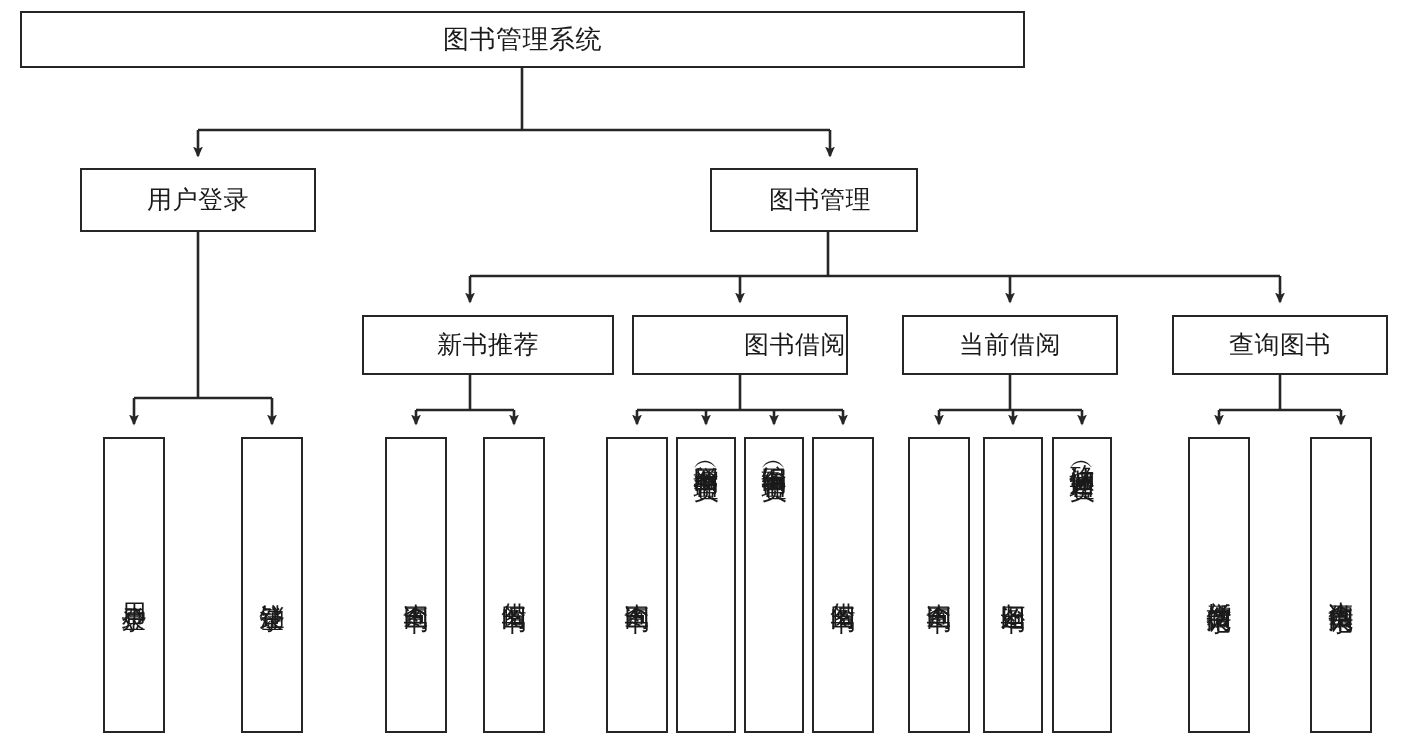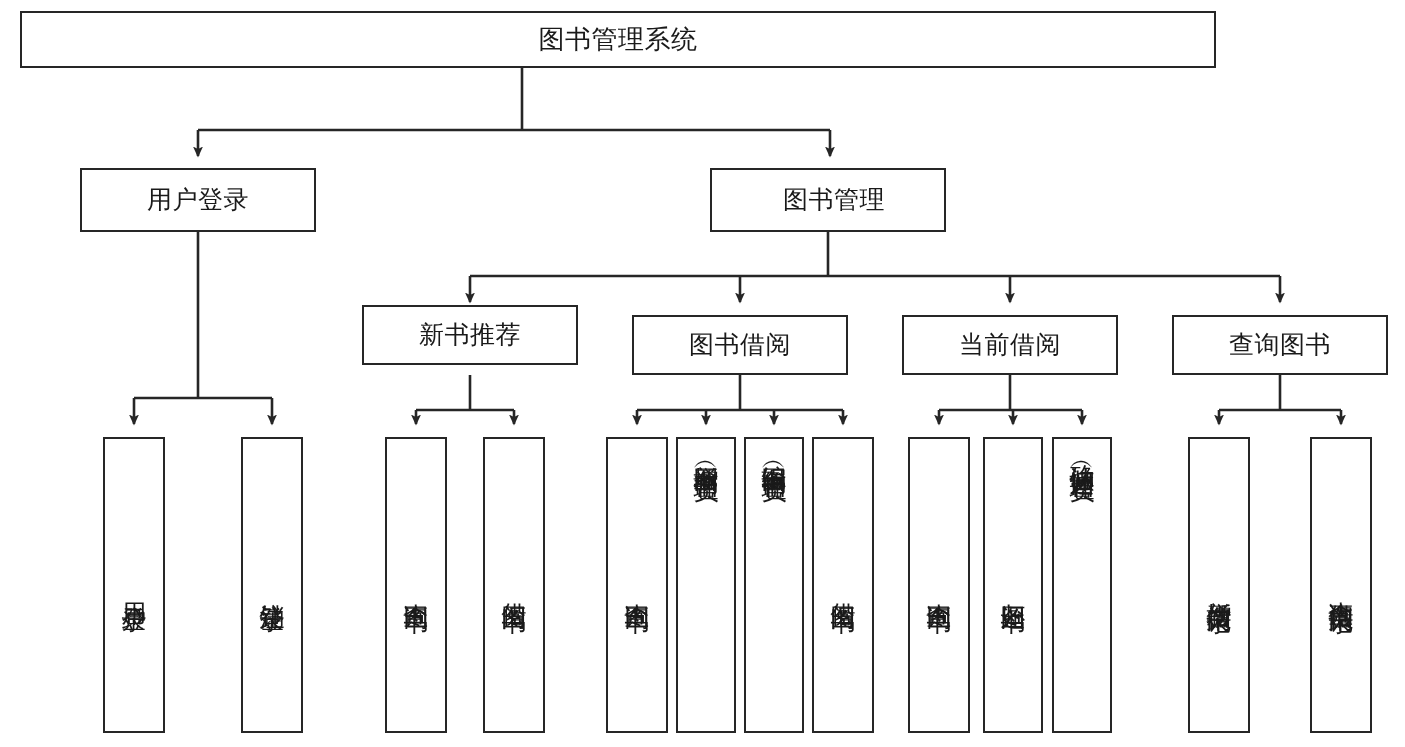--- a/index.html
+++ b/index.html
@@ -123,35 +123,35 @@
       <path d="M1013,410 L1013,424" marker-end="url(#arrow)"></path>
       <path d="M1082,410 L1082,424" marker-end="url(#arrow)"></path>
 
       <path d="M1280,375 L1280,410"></path>
       <path d="M1219,410 L1341,410"></path>
       <path d="M1219,410 L1219,424" marker-end="url(#arrow)"></path>
       <path d="M1341,410 L1341,424" marker-end="url(#arrow)"></path>
     </g>
   </svg>
 
-  <div class="node h root" style="left:20px; top:11px; width:1196px; height:57px;">
+  <div class="node h root" style="left:20px; top:11px; width:1005px; height:57px;">
     <span class="node-label">图书管理系统</span>
   </div>
 
   <div class="node h" style="left:80px; top:168px; width:236px; height:64px;">
     <span class="node-label">用户登录</span>
   </div>
-  <div class="node h" style="left:710px; top:168px; width:236px; height:64px;padding-left:12px;">
+  <div class="node h" style="left:710px; top:168px; width:208px; height:64px;padding-left:12px;">
     <span class="node-label">图书管理</span>
   </div>
 
-  <div class="node h" style="left:362px; top:305px; width:216px; height:60px;">
+  <div class="node h" style="left:362px; top:315px; width:252px; height:60px;">
     <span class="node-label">新书推荐</span>
   </div>
-  <div class="node h" style="left:632px; top:315px; width:216px; height:60px;">
+  <div class="node h" style="left:632px; top:315px; width:216px; height:60px;justify-content:flex-end;">
     <span class="node-label">图书借阅</span>
   </div>
   <div class="node h" style="left:902px; top:315px; width:216px; height:60px;">
     <span class="node-label">当前借阅</span>
   </div>
   <div class="node h" style="left:1172px; top:315px; width:216px; height:60px;">
     <span class="node-label">查询图书</span>
   </div>
 
   <div class="node v" style="left:103px; top:437px; width:62px; height:296px;">

